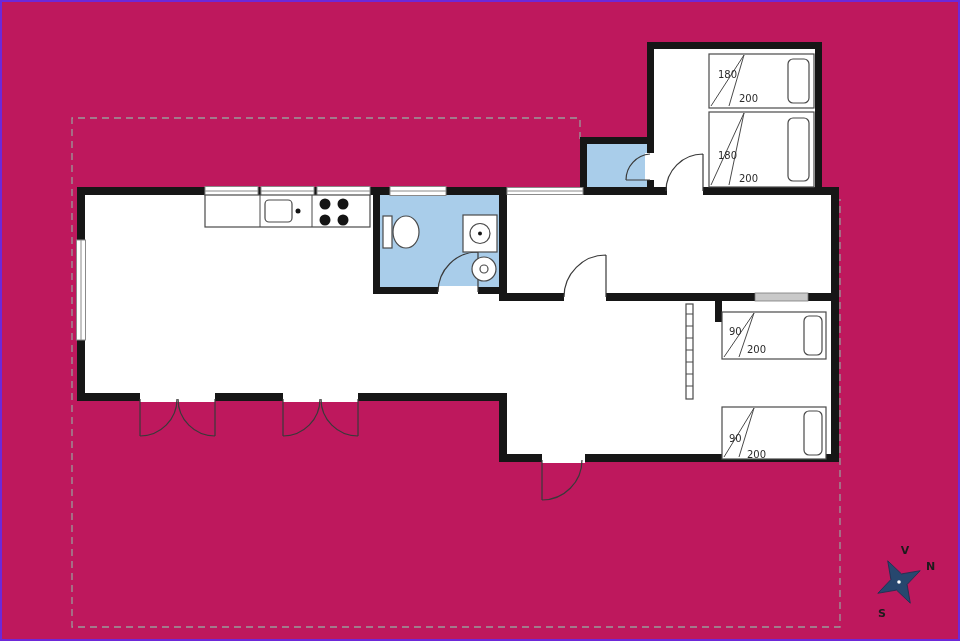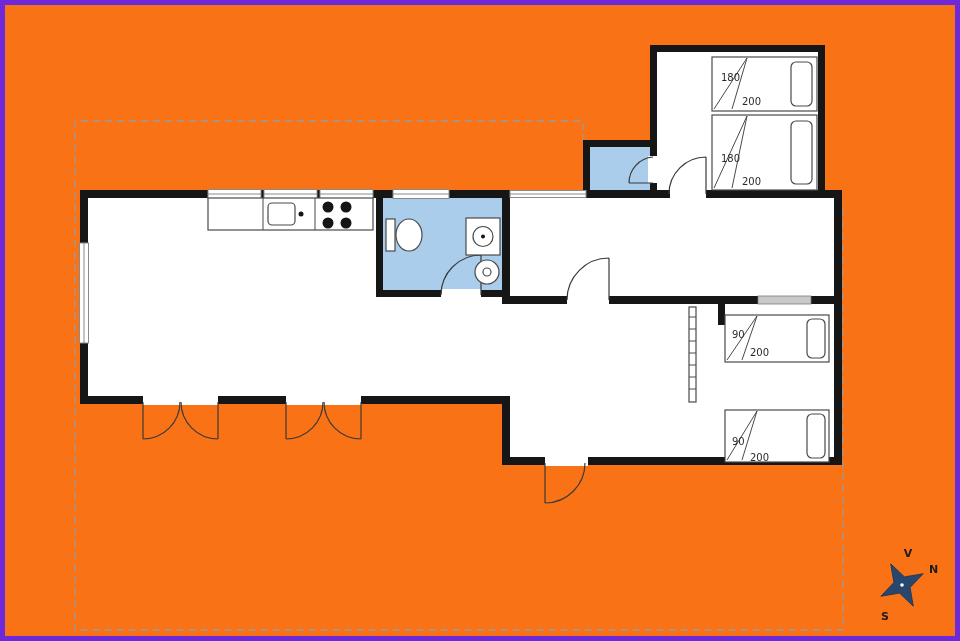--- a/index.html
+++ b/index.html
@@ -1,18 +1,18 @@
 <!DOCTYPE html>
 <html><head>
 <meta charset="utf-8">
 <style>
   html,body{margin:0;padding:0;background:#ffffff;}
   .stage{
     position:relative;width:960px;height:641px;box-sizing:border-box;
-    background:#f97316;border:5px solid #6d28d9;overflow:hidden;
+    background:#be185d;border:2px solid #6d28d9;overflow:hidden;
     font-family:"DejaVu Sans", sans-serif;
   }
   svg{display:block}
   .plot{fill:none;stroke:#9a9a9a;stroke-width:1.3;stroke-dasharray:7 5;}
   .floor{fill:#ffffff;}
   .wet{fill:#a9cdea;}
   .wall{fill:#161616;}
   .win{fill:#ffffff;stroke:#8a8a8a;stroke-width:1;}
   .winline{stroke:#8a8a8a;stroke-width:1;fill:none;}
   .wingray{fill:#c9c9c9;stroke:#7a7a7a;stroke-width:0.8;}

